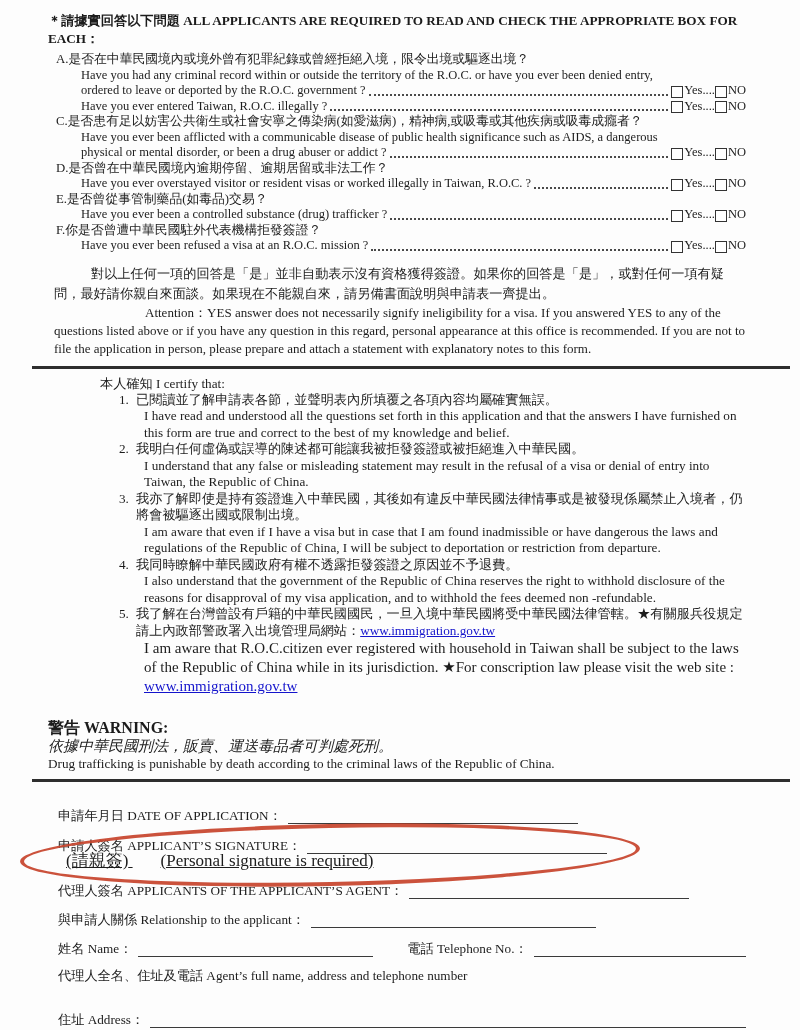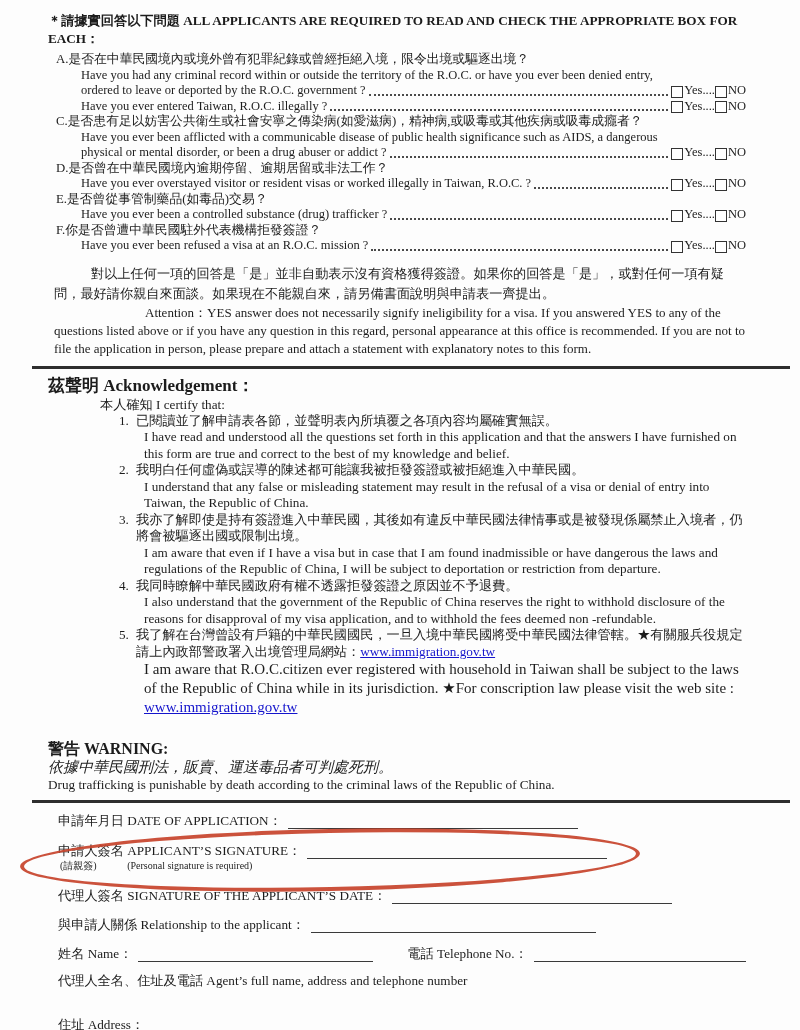--- a/index.html
+++ b/index.html
@@ -36,24 +36,24 @@
   
   .warning-heading{font-size:16px;font-weight:bold;line-height:19px;margin-top:22px;}
   .warning-zh{font-size:15px;line-height:18px;font-style:italic;}
   .warning-en{font-size:13.2px;line-height:18px;}
   
   .field-row{display:flex;align-items:flex-end;font-size:13.2px;line-height:16px;margin-left:10px;}
   .label{white-space:nowrap;}
   .fill{border-bottom:1px solid #3a3a3a;height:14px;display:inline-block;margin-left:6px;}
   .w290{width:290px;} .w300{width:300px;} .w280{width:280px;} .w285{width:285px;}
   .w235{width:235px;} .grow{flex:1;}
-  .mt10{margin-top:10px;} .mt13{margin-top:13px;}
+  .mt10{margin-top:26px;} .mt13{margin-top:13px;}
   .mt15{margin-top:28px;} .mt16{margin-top:16px;} .mt11{margin-top:11px;}
   .sig-wrap{position:relative;margin-top:14px;}
-  .sig-note{font-size:10px;line-height:13px;margin-left:12px;}
+  .sig-note{font-size:17px;line-height:13px;margin-left:18px;text-decoration:underline;}
   .sig-note .en-note{margin-left:28px;}
   .ellipse{
     position:absolute;left:-28px;top:-14px;width:612px;height:54px;
     border:4px solid var(--highlight-red,#c7432b);border-radius:50%;
     transform:rotate(-1.2deg);pointer-events:none;opacity:.92;
   }
   .spacer30{width:34px;flex:none;}
 </style>
 </head>
 <body>
@@ -139,21 +139,20 @@
         <span class="cb"></span>
         <span class="yn-label">NO</span>
     </div>
   </div>
 
   <div class="para-zh">對以上任何一項的回答是「是」並非自動表示沒有資格獲得簽證。如果你的回答是「是」，或對任何一項有疑問，最好請你親自來面談。如果現在不能親自來，請另備書面說明與申請表一齊提出。</div>
   <div class="para-en">Attention：YES answer does not necessarily signify ineligibility for a visa. If you answered YES to any of the questions listed above or if you have any question in this regard, personal appearance at this office is recommended. If you are not to file the application in person, please prepare and attach a statement with explanatory notes to this form.</div>
 
   <hr class="thick">
 
-  <div class="ack-heading">茲聲明 Acknowledgement：</div>
   <div class="certify">本人確知 I certify that:</div>
 
   <div class="ack-list">
     <div class="ack-item">
       <div class="ack-zh">已閱讀並了解申請表各節，並聲明表內所填覆之各項內容均屬確實無誤。</div>
       <div class="ack-en">I have read and understood all the questions set forth in this application and that the answers I have furnished on this form are true and correct to the best of my knowledge and belief.</div>
     </div>
     <div class="ack-item">
       <div class="ack-zh">我明白任何虛偽或誤導的陳述都可能讓我被拒發簽證或被拒絕進入中華民國。</div>
       <div class="ack-en">I understand that any false or misleading statement may result in the refusal of a visa or denial of entry into Taiwan, the Republic of China.</div>
@@ -189,21 +188,21 @@
       <span class="label">申請人簽名 APPLICANT’S SIGNATURE：</span>
       <span class="fill w300"></span>
     </div>
     <div class="sig-note">
       <span>(請親簽)</span>
       <span class="en-note">(Personal signature is required)</span>
     </div>
   </div>
 
   <div class="field-row mt16">
-    <span class="label">代理人簽名 SIGNATURE OF THE APPLICANT’S DATE：</span>
+    <span class="label">代理人簽名 APPLICANTS OF THE APPLICANT’S AGENT：</span>
     <span class="fill w280"></span>
   </div>
 
   <div class="field-row mt13">
     <span class="label">與申請人關係  Relationship to the applicant：</span>
     <span class="fill w285"></span>
   </div>
 
   <div class="field-row mt13">
     <span class="label">姓名 Name：</span>

